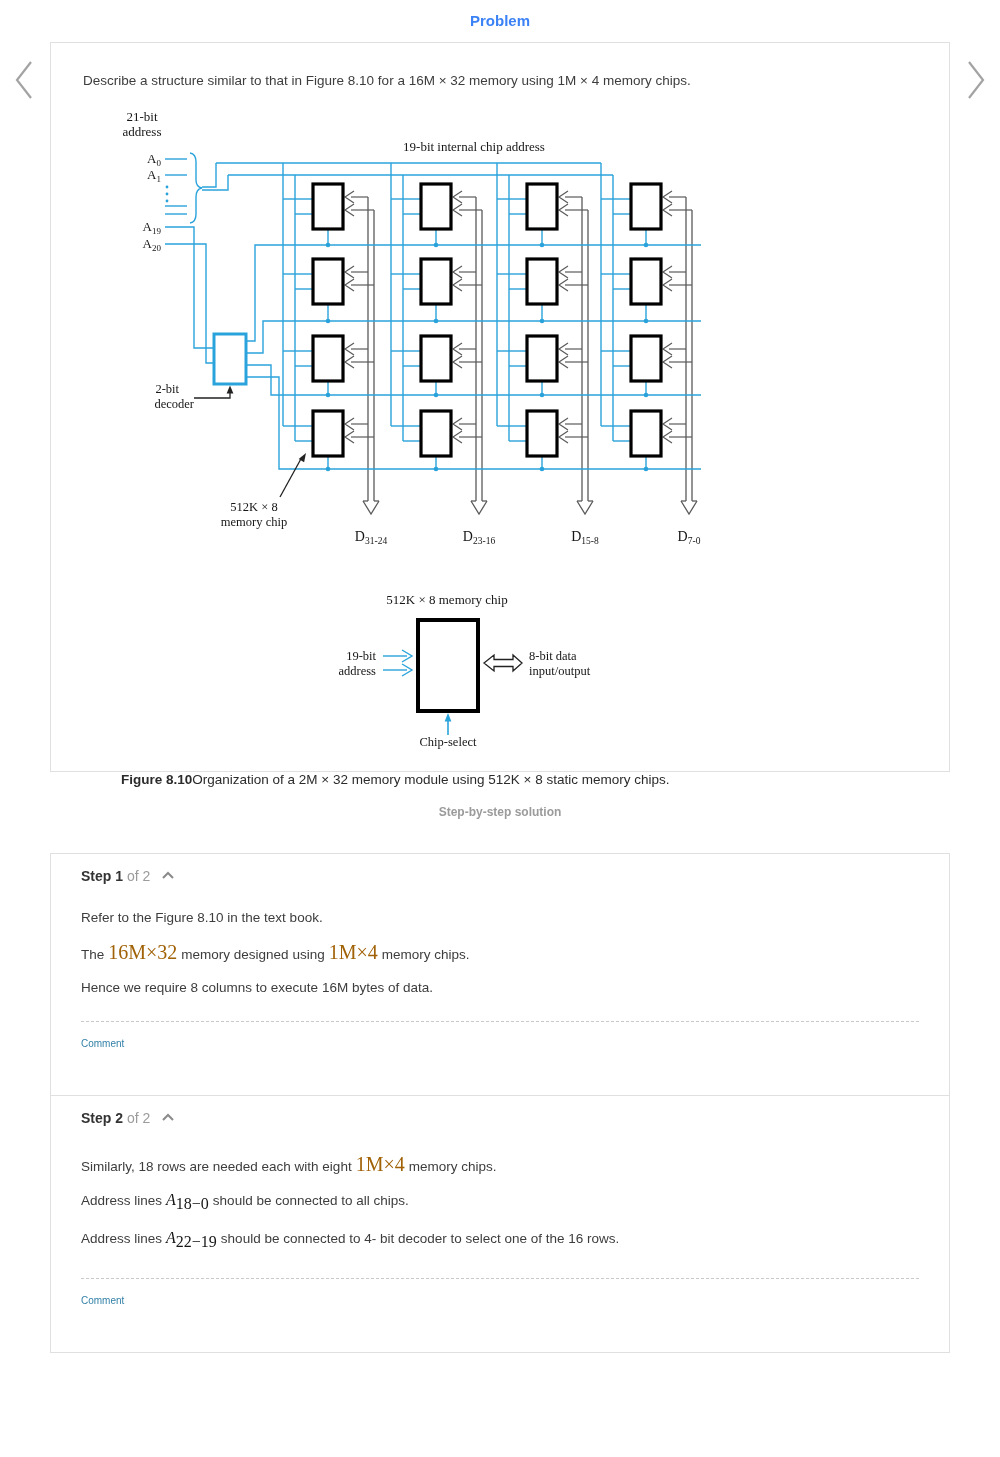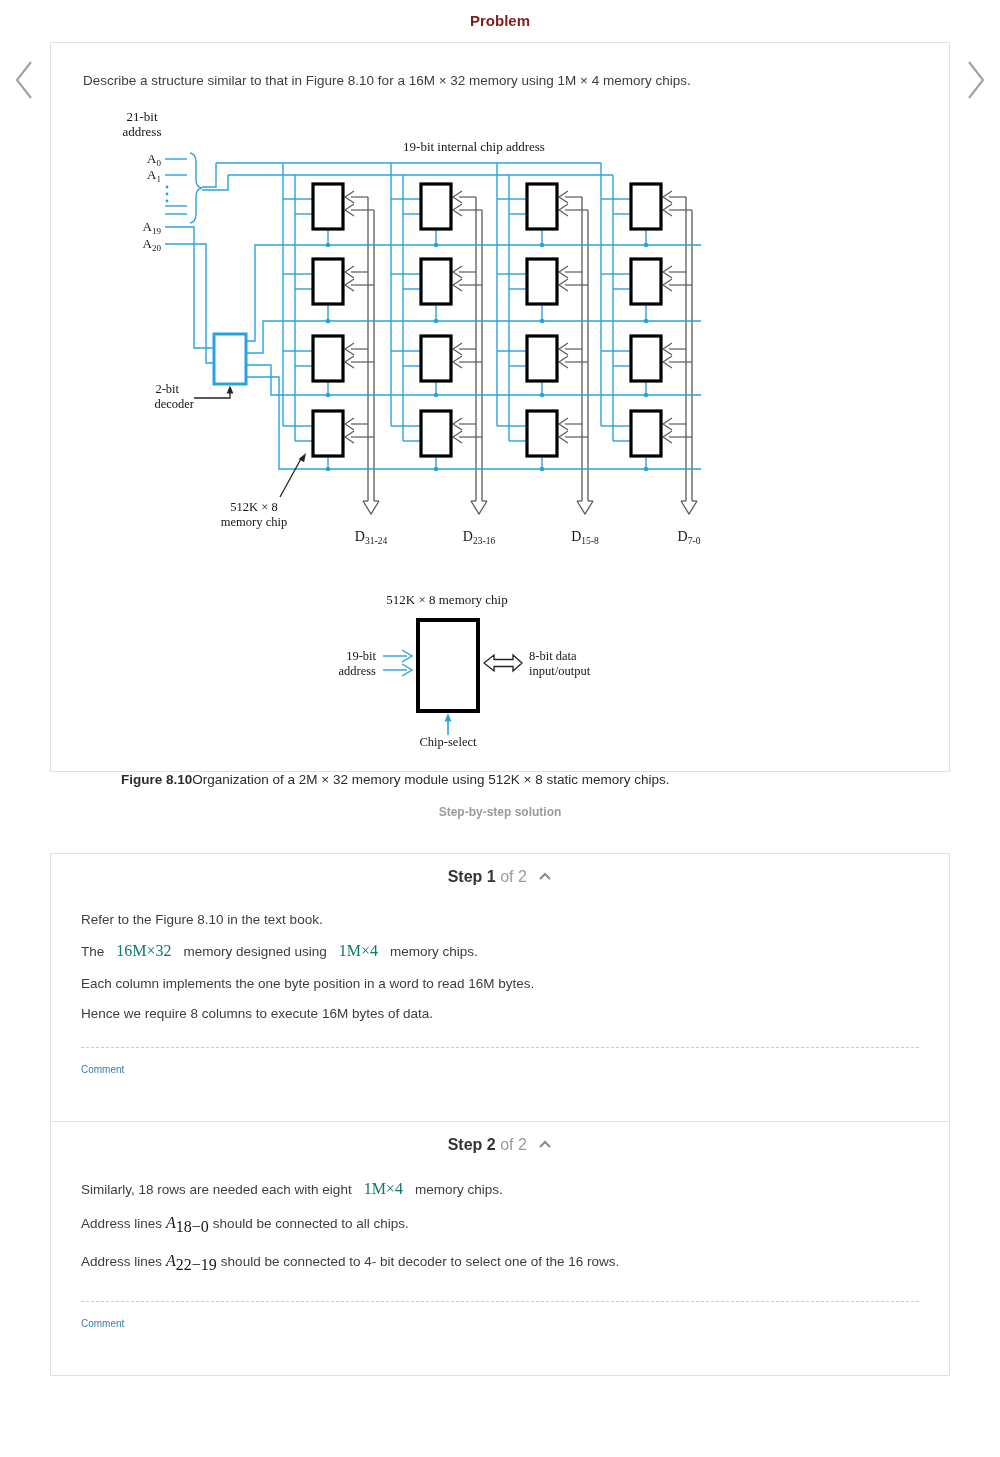--- a/index.html
+++ b/index.html
@@ -1,35 +1,35 @@
 <!DOCTYPE html>
 <html><head>
 <meta charset="utf-8">
 <style>
   html,body{margin:0;padding:0;background:#fff;}
   body{width:1000px;min-height:1457px;position:relative;font-family:"Liberation Sans",sans-serif;color:#3d3d3d;}
-  .section-h{text-align:center;font-weight:bold;font-size:15px;color:#7f1d1d;padding:12px 12px 13px;}
+  .section-h{text-align:center;font-weight:bold;font-size:15px;color:#3b82f6;padding:12px 12px 13px;}
   .section-h2{text-align:center;font-weight:bold;font-size:12px;color:#9b9b9b;padding:33px 0 34px;}
   .card{margin:0 50px;border:1px solid #e0e0e0;background:#fff;position:relative;box-sizing:border-box;}
   #problem-card{height:730px;}
   .ptext{position:absolute;left:32px;top:30px;font-size:13.5px;color:#3d3d3d;}
   #fig{position:absolute;left:10px;top:58px;}
   #fig text{font-family:"Liberation Serif",serif;fill:#161616;}
   #fig .sub{font-size:9px;}
   #fig .subd{font-size:9.5px;}
   .caption{position:absolute;left:70px;top:729px;font-size:13.5px;color:#2b2b2b;}
   .caption b{}
   .step-card{margin:0 50px;border:1px solid #e0e0e0;background:#fff;padding:12px 30px 44px;box-sizing:border-box;}
   .step-card + .step-card{margin-top:-1px;}
-  .step-head{text-align:center;font-size:16px;padding:2px 0 24px;}
+  .step-head{text-align:left;font-size:14px;padding:2px 0 24px;}
   .step-head .t{font-weight:bold;color:#333;}
   .step-head .of{color:#9b9b9b;}
   .chev{display:inline-block;margin-left:7px;vertical-align:1px;cursor:pointer;}
   .sline{margin:0 0 11px;font-size:13.5px;line-height:1.42;color:#3d3d3d;}
-  .math{font-family:"Liberation Serif",serif;font-size:16px;color:#0f766e;margin:0 12px;}
+  .math{font-family:"Liberation Serif",serif;font-size:20px;color:#a16207;margin:0 4px;}
   .mvar{font-family:"Liberation Serif",serif;font-size:16px;color:#161616;margin:0 4px;}
   .mvar .mi{font-style:italic;}
   .mvar sub{font-size:16px;}
   .dashed{border-top:1px dashed #c9c9c9;margin-top:24px;}
   .comment{display:inline-block;margin-top:16px;font-size:10px;color:#3380a8;text-decoration:none;cursor:pointer;}
   .navbtn{position:absolute;top:58px;cursor:pointer;}
   #nav-prev{left:12px;}
   #nav-next{right:12px;}
 </style>
 </head>
@@ -300,21 +300,20 @@
 <div class="step-card">
   <div class="step-head">
     <span class="t">Step 1</span>
     <span class="of">of 2</span>
     <svg class="chev" width="14" height="9">
         <polyline points="2,7 7,2 12,7" fill="none" stroke="#8a8a8a" stroke-width="2"></polyline>
       </svg>
   </div>
   <p class="sline"><span>Refer to the Figure 8.10 in the text book.</span></p>
   <p class="sline"><span>The</span><span class="math">16M×32</span><span>memory designed using</span><span class="math">1M×4</span><span>memory chips.</span></p>
-  <p class="sline"><span>Each column implements the one byte position in a word to read 16M bytes.</span></p>
   <p class="sline"><span>Hence we require 8 columns to execute 16M bytes of data.</span></p>
   <div class="dashed"></div>
   <a class="comment">Comment</a>
 </div>
 
 <div class="step-card">
   <div class="step-head">
     <span class="t">Step 2</span>
     <span class="of">of 2</span>
     <svg class="chev" width="14" height="9">

